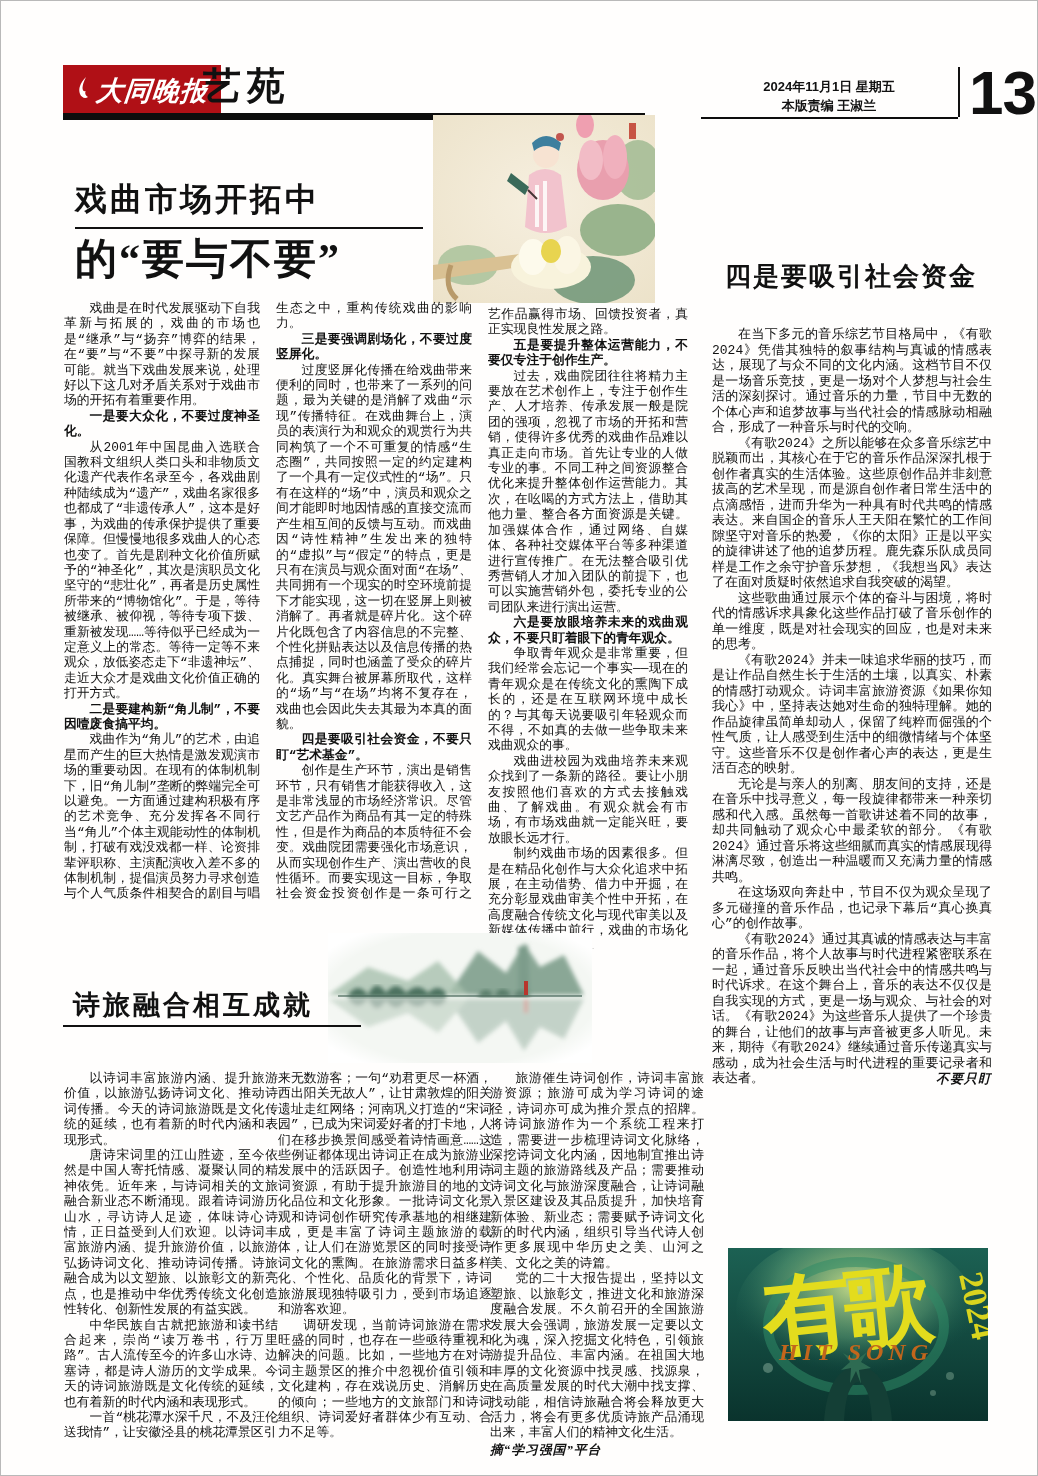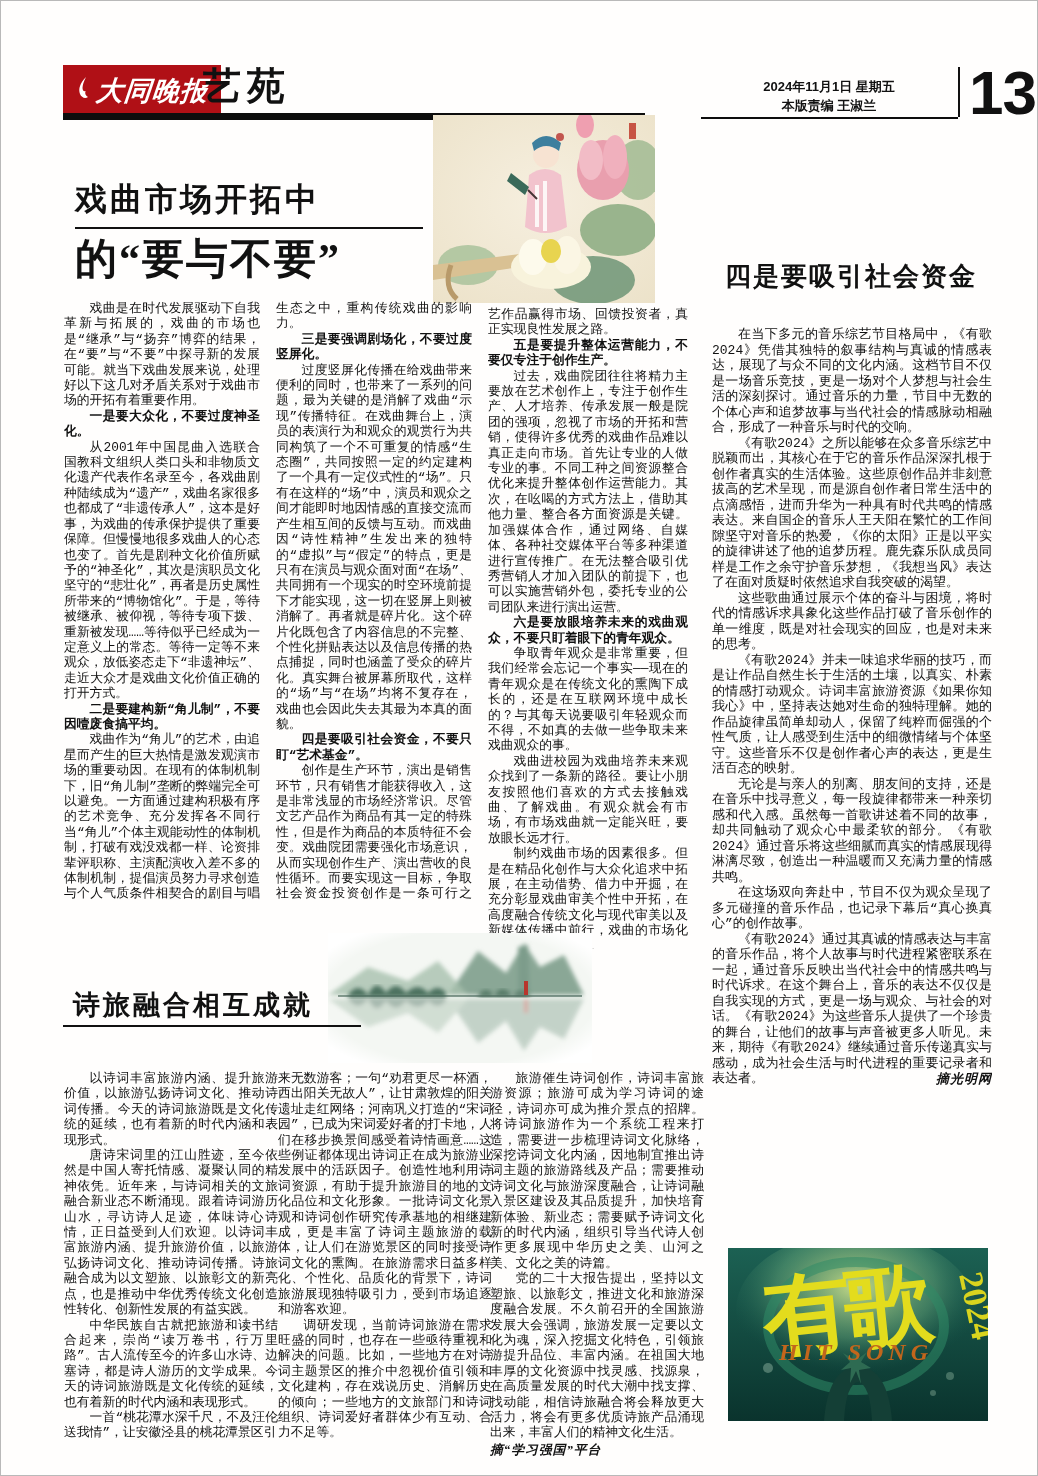--- a/index.html
+++ b/index.html
@@ -149,21 +149,21 @@
   <div class="col c-a2">
     <div>
         <p>在当下多元的音乐综艺节目格局中，《有歌2024》凭借其独特的叙事结构与真诚的情感表达，展现了与众不同的文化内涵。这档节目不仅是一场音乐竞技，更是一场对个人梦想与社会生活的深刻探讨。通过音乐的力量，节目中无数的个体心声和追梦故事与当代社会的情感脉动相融合，形成了一种音乐与时代的交响。</p>
         <p>《有歌2024》之所以能够在众多音乐综艺中脱颖而出，其核心在于它的音乐作品深深扎根于创作者真实的生活体验。这些原创作品并非刻意拔高的艺术呈现，而是源自创作者日常生活中的点滴感悟，进而升华为一种具有时代共鸣的情感表达。来自国企的音乐人王天阳在繁忙的工作间隙坚守对音乐的热爱，《你的太阳》正是以平实的旋律讲述了他的追梦历程。鹿先森乐队成员同样是工作之余守护音乐梦想，《我想当风》表达了在面对质疑时依然追求自我突破的渴望。</p>
         <p>这些歌曲通过展示个体的奋斗与困境，将时代的情感诉求具象化这些作品打破了音乐创作的单一维度，既是对社会现实的回应，也是对未来的思考。</p>
         <p>《有歌2024》并未一味追求华丽的技巧，而是让作品自然生长于生活的土壤，以真实、朴素的情感打动观众。诗词丰富旅游资源《如果你知我心》中，坚持表达她对生命的独特理解。她的作品旋律虽简单却动人，保留了纯粹而倔强的个性气质，让人感受到生活中的细微情绪与个体坚守。这些音乐不仅是创作者心声的表达，更是生活百态的映射。</p>
         <p>无论是与亲人的别离、朋友间的支持，还是在音乐中找寻意义，每一段旋律都带来一种亲切感和代入感。虽然每一首歌讲述着不同的故事，却共同触动了观众心中最柔软的部分。《有歌2024》通过音乐将这些细腻而真实的情感展现得淋漓尽致，创造出一种温暖而又充满力量的情感共鸣。</p>
         <p>在这场双向奔赴中，节目不仅为观众呈现了多元碰撞的音乐作品，也记录下幕后“真心换真心”的创作故事。</p>
         <p>《有歌2024》通过其真诚的情感表达与丰富的音乐作品，将个人故事与时代进程紧密联系在一起，通过音乐反映出当代社会中的情感共鸣与时代诉求。在这个舞台上，音乐的表达不仅仅是自我实现的方式，更是一场与观众、与社会的对话。《有歌2024》为这些音乐人提供了一个珍贵的舞台，让他们的故事与声音被更多人听见。未来，期待《有歌2024》继续通过音乐传递真实与感动，成为社会生活与时代进程的重要记录者和表达者。</p>
       </div>
-    <div class="attr-inline">摘光明网</div>
+    <div class="attr-inline">不要只盯</div>
   </div>
 
   <div class="poster">
     <svg width="260" height="173" viewBox="0 0 260 173">
       <defs>
         <linearGradient id="pbg" x1="0" y1="0" x2="0" y2="1">
           <stop offset="0%" stop-color="#1c6153"></stop>
             <stop offset="100%" stop-color="#0a332d"></stop>
         </linearGradient>
         <radialGradient id="glow" cx="50%" cy="35%" r="55%">

